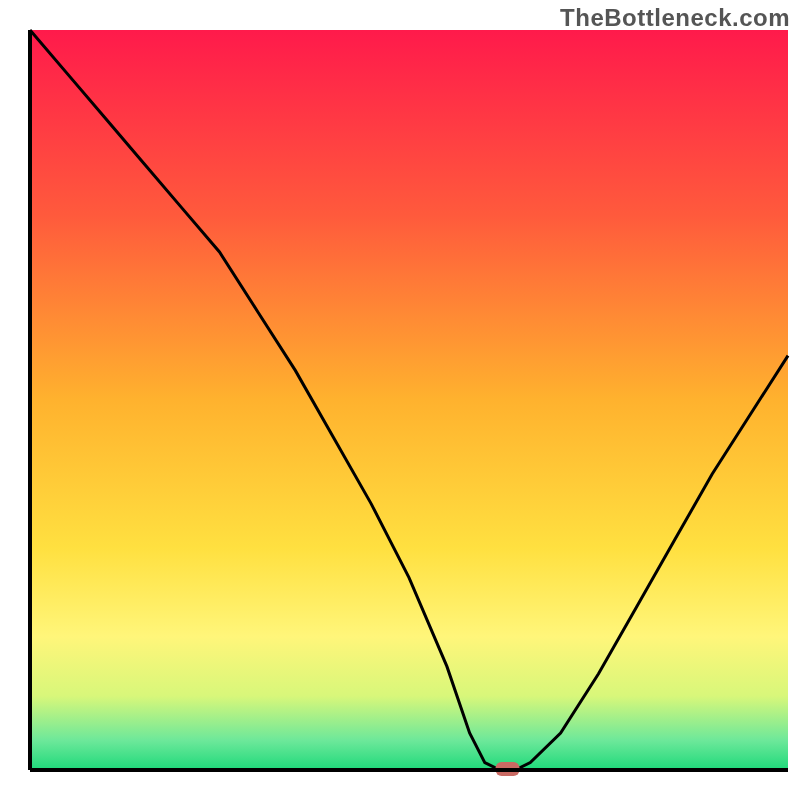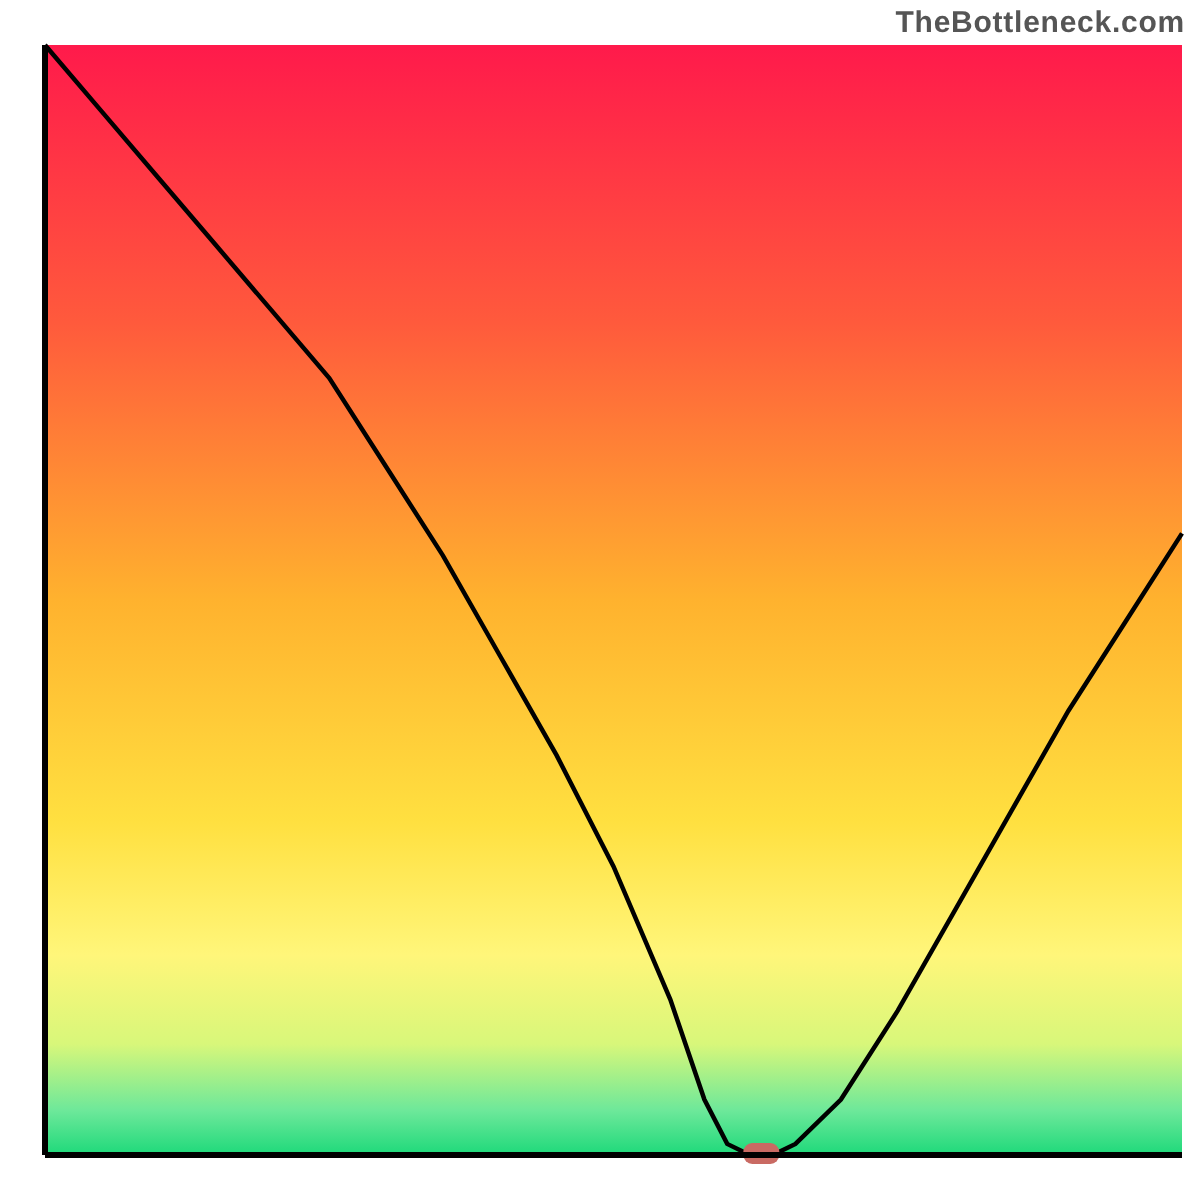--- a/index.html
+++ b/index.html
@@ -12,21 +12,21 @@
   }
   .chart-wrap {
     position: relative;
     width: 800px;
     height: 800px;
   }
   .watermark {
     position: absolute;
     top: 4px;
     right: 10px;
-    font-size: 20px;
+    font-size: 24px;
     font-weight: 600;
     color: #555;
     letter-spacing: 0.5px;
     z-index: 10;
     user-select: none;
   }
   svg {
     display: block;
   }
 </style>

